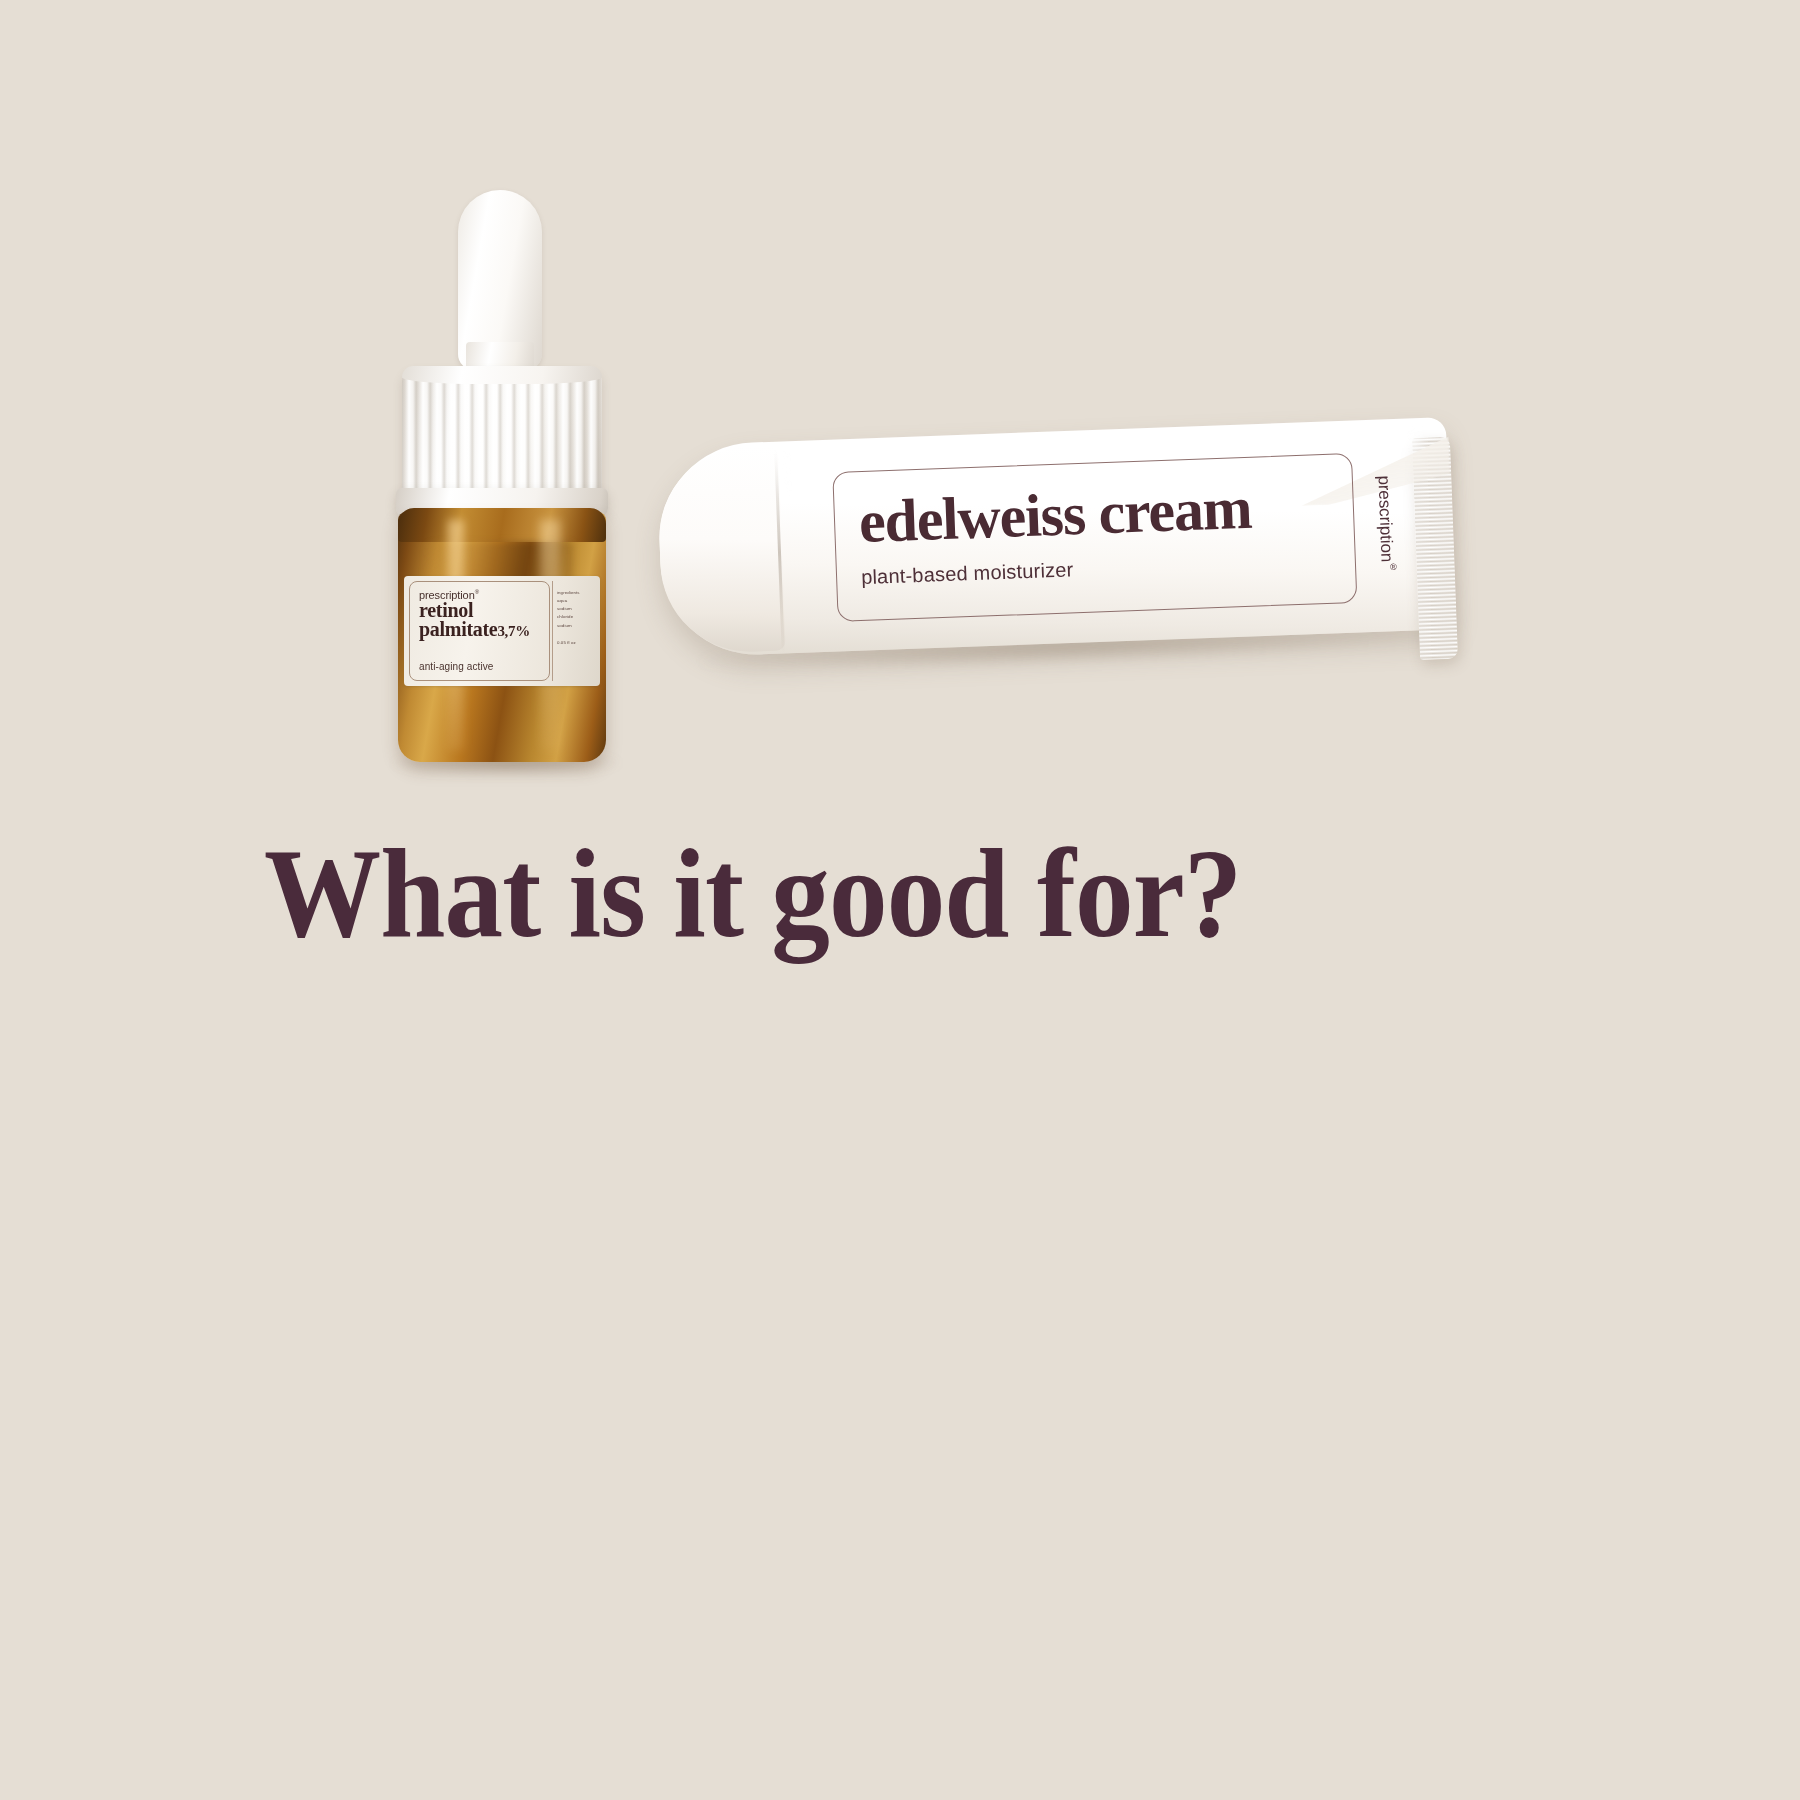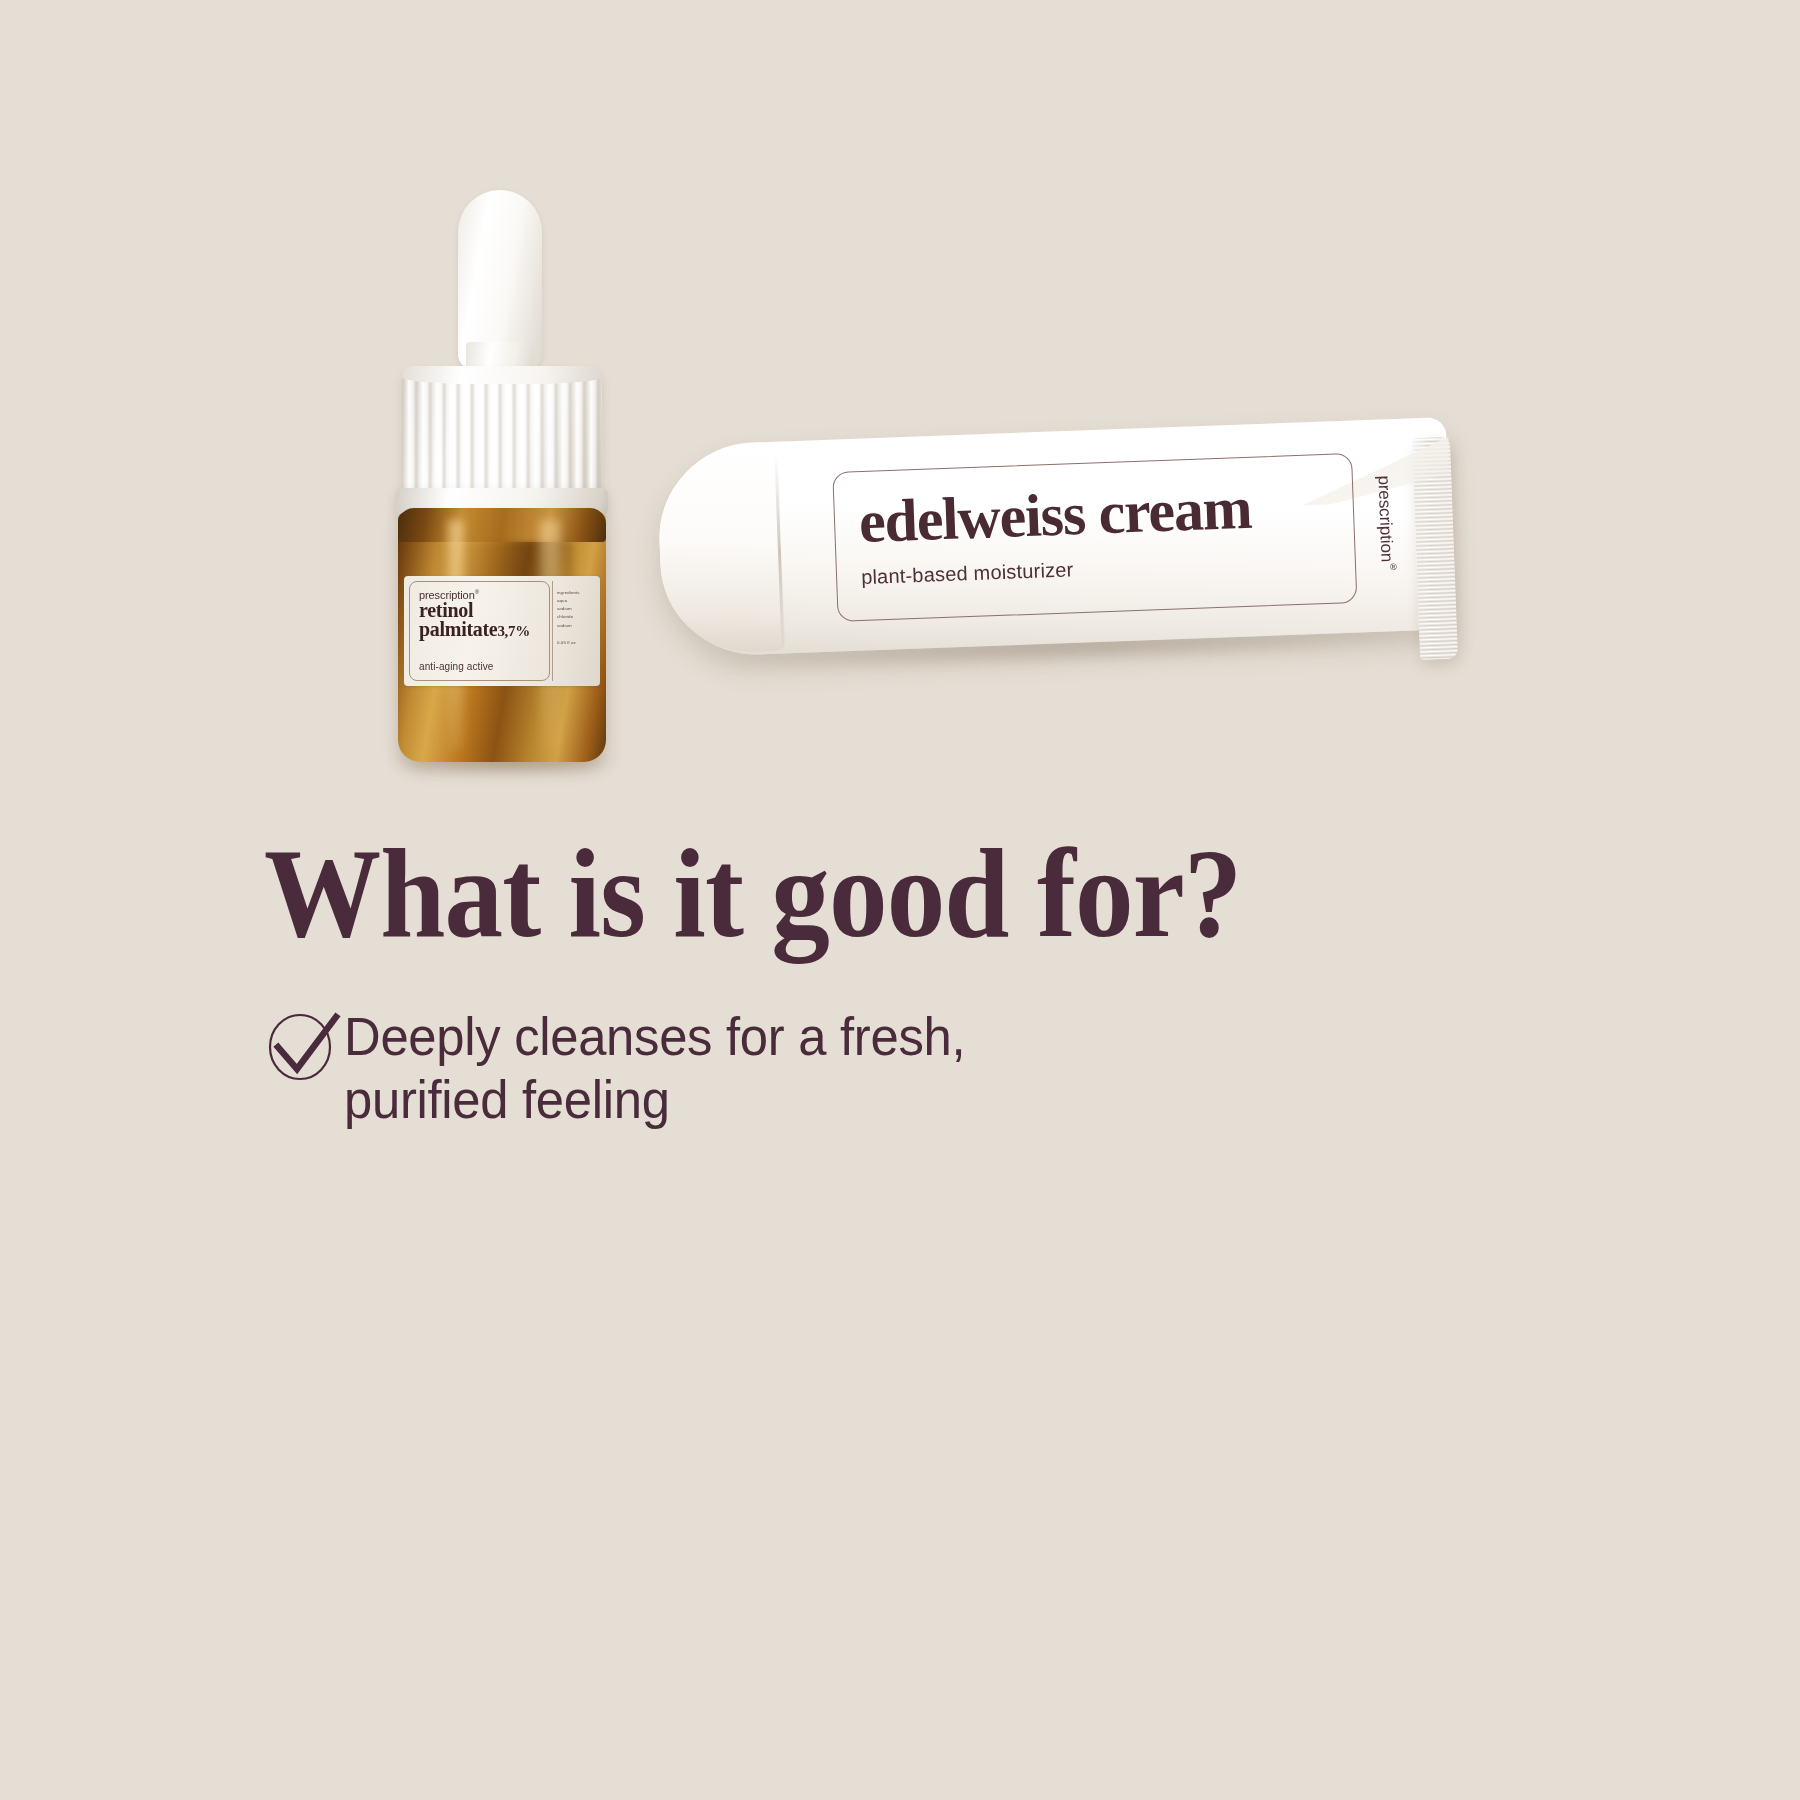--- a/index.html
+++ b/index.html
@@ -472,27 +472,18 @@
       <div class="tube-vertical">
         <span><span>prescription</span><sup>®</sup></span>
       </div>
     </div>
   </div>
 
   <div class="content">
     <h1 class="headline">What is it good for?</h1>
 
     <ul class="benefits">
-      <li class="benefit">
-        <span class="check-icon">
-          <svg viewBox="0 0 80 74" width="80" height="74" aria-hidden="true">
-            <ellipse cx="36" cy="38" rx="30" ry="32" fill="none" stroke="#4a2b3b" stroke-width="2.2"></ellipse>
-            <path d="M14 38 L33 60 L72 8" fill="none" stroke="#4a2b3b" stroke-width="6.5" stroke-linecap="square" stroke-linejoin="miter"></path>
-          </svg>
-        </span>
-        <span class="benefit-text">Deeply cleanses for a fresh, purified feeling</span>
-      </li>
 
 
     </ul>
   </div>
 
 </div>
 
 </body></html>

